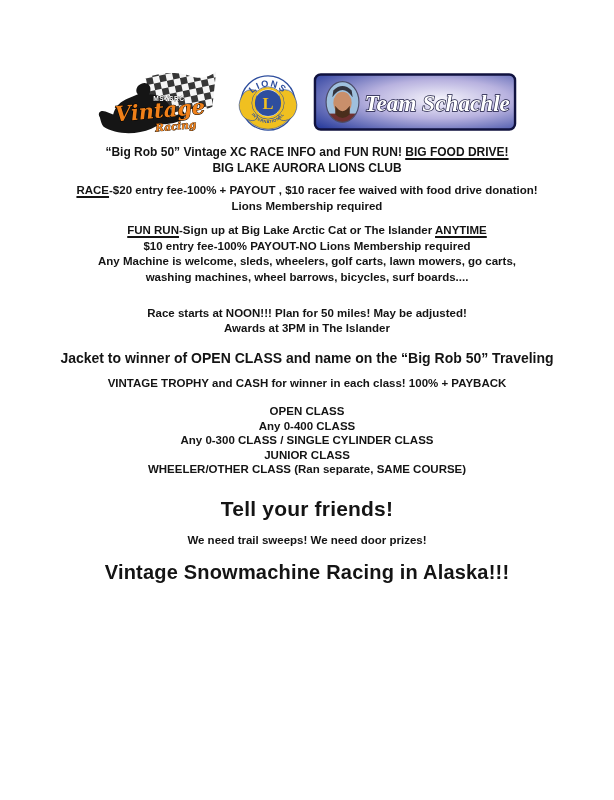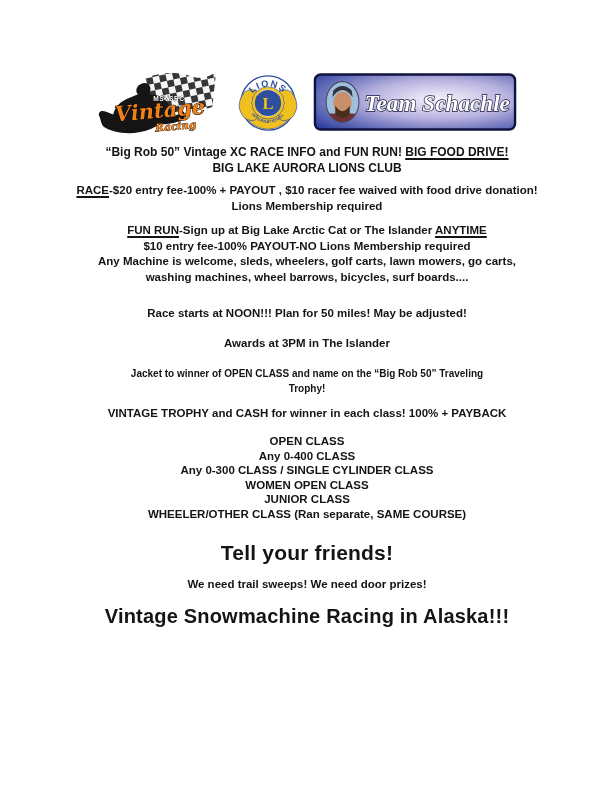--- a/index.html
+++ b/index.html
@@ -23,22 +23,22 @@
   .logo-schachle { width: 206px; height: 58px; }
 
   .line { white-space: pre; }
   .block { font-size: 11.5px; line-height: 15.5px; }
 
   .title-block    { margin-top: 8px;  font-size: 12px; line-height: 16px; }
   .schedule-block { margin-top: 17px; font-size: 12px; line-height: 16px; }
   .race-block     { margin-top: 7px; }
   .funrun-block   { margin-top: 9px; }
   .line-race-start { margin-top: 21px; font-size: 11.5px; line-height: 15px; }
-  .line-awards     { margin-top: 15px; font-size: 11.5px; line-height: 15px; }
-  .jacket-block    { margin-top: 15px; font-size: 10px; line-height: 15px; }
+  .line-awards     { font-size: 11.5px; line-height: 15px; }
+  .jacket-block    { margin-top: 15px; font-size: 14px; line-height: 15px; }
   .line-trophy     { margin-top: 10px; font-size: 11.5px; line-height: 15px; }
   .classes-block   { margin-top: 13px; font-size: 11.5px; line-height: 14.5px; }
   .line-volunteers { margin-top: 11px; font-size: 11.5px; line-height: 15px; }
   .line-tell       { margin-top: 19px; font-size: 21px; line-height: 26px; letter-spacing: .2px; }
   .line-tagline    { margin-top: 11px; font-size: 20px; line-height: 26px; letter-spacing: .2px; }
 
   .u {
     text-decoration: underline;
     text-decoration-thickness: 1.5px;
     text-underline-offset: 2px;
@@ -134,30 +134,28 @@
     <div class="line">Any Machine is welcome, sleds, wheelers, golf carts, lawn mowers, go carts,</div>
     <div class="line">washing machines, wheel barrows, bicycles, surf boards....</div>
   </div>
 
   <div class="line line-race-start">Race starts at NOON!!! Plan for 50 miles! May be adjusted!</div>
 
   <div class="line line-awards">Awards at 3PM in The Islander</div>
 
   <div class="block jacket-block">
     <div class="line">Jacket to winner of OPEN CLASS and name on the “Big Rob 50” Traveling</div>
-    <div class="line">Trophy!</div>
   </div>
 
   <div class="line line-trophy">VINTAGE TROPHY and CASH for winner in each class! 100% + PAYBACK</div>
 
   <div class="block classes-block">
     <div class="line">OPEN CLASS</div>
     <div class="line">Any 0-400 CLASS</div>
     <div class="line">Any 0-300 CLASS / SINGLE CYLINDER CLASS</div>
-    <div class="line">WOMEN OPEN CLASS</div>
     <div class="line">JUNIOR CLASS</div>
     <div class="line">WHEELER/OTHER CLASS (Ran separate, SAME COURSE)</div>
   </div>
 
   <div class="line line-tell">Tell your friends!</div>
   <div class="line line-volunteers">We need trail sweeps! We need door prizes!</div>
   <div class="line line-tagline">Vintage Snowmachine Racing in Alaska!!!</div>
 
 </div>
 

